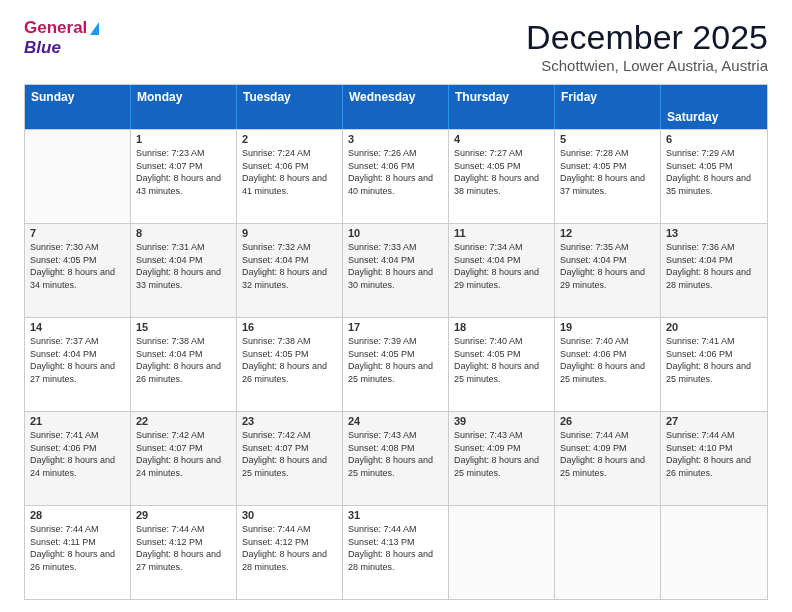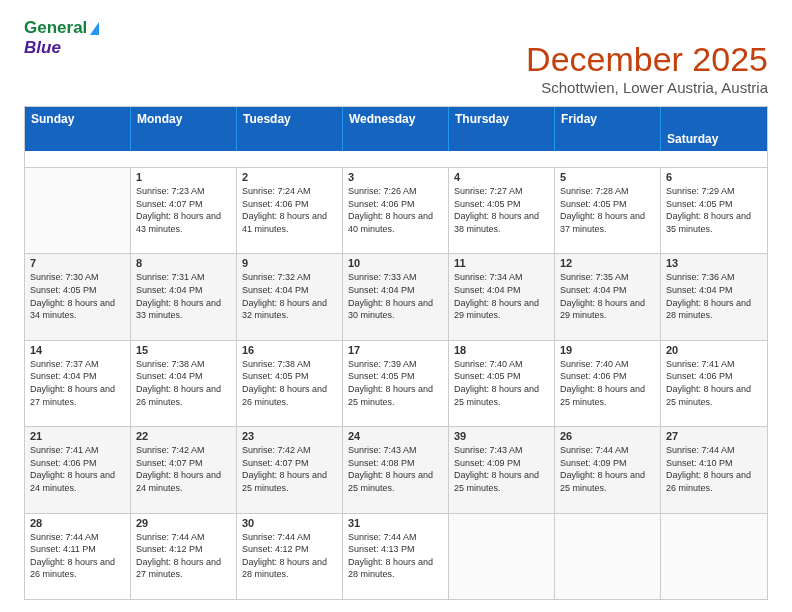--- a/index.html
+++ b/index.html
@@ -33,21 +33,20 @@
       align-items: center;
     }
     .title-block {
       text-align: right;
     }
     .calendar {
       flex: 1;
       display: flex;
       flex-direction: column;
       border: 1px solid #ccc;
-      gap: 16px;
     }
     .cal-header {
       display: grid;
       grid-template-columns: repeat(7, 1fr);
       background: #1565C0;
     }
     .cal-header-cell {
       color: #fff;
       font-size: 12px;
       font-weight: bold;
@@ -92,29 +91,29 @@
       background: #f5f5f5;
     }
   </style>
 </head>
 <body>
 
 <div class="page">
   <div class="header">
     <div class="logo">
       <div class="logo-text-row">
-        <span style="font-size:17px;font-weight:bold;color:#15803d;">General</span>
+        <span style="font-size:17px;font-weight:bold;color:#be185d;">General</span>
         <span style="display:inline-block;margin-left:3px;width:0;height:0;border-left:9px solid transparent;border-bottom:13px solid #2196F3;"></span>
       </div>
       <div>
         <span style="font-size:17px;font-weight:bold;color:#4c1d95;font-style:italic;">Blue</span>
       </div>
     </div>
     <div class="title-block">
-      <div style="font-size:34px;color:#c2410c;font-weight:normal;margin-top:22px;">December 2025</div>
+      <div style="font-size:34px;color:#0f172a;font-weight:normal;">December 2025</div>
       <div style="font-size:15px;color:#555;">Schottwien, Lower Austria, Austria</div>
     </div>
   </div>
 
   <div class="calendar">
     <div class="cal-header">
       <div class="cal-header-cell">Sunday</div>
       <div class="cal-header-cell">Monday</div>
       <div class="cal-header-cell">Tuesday</div>
       <div class="cal-header-cell">Wednesday</div>

